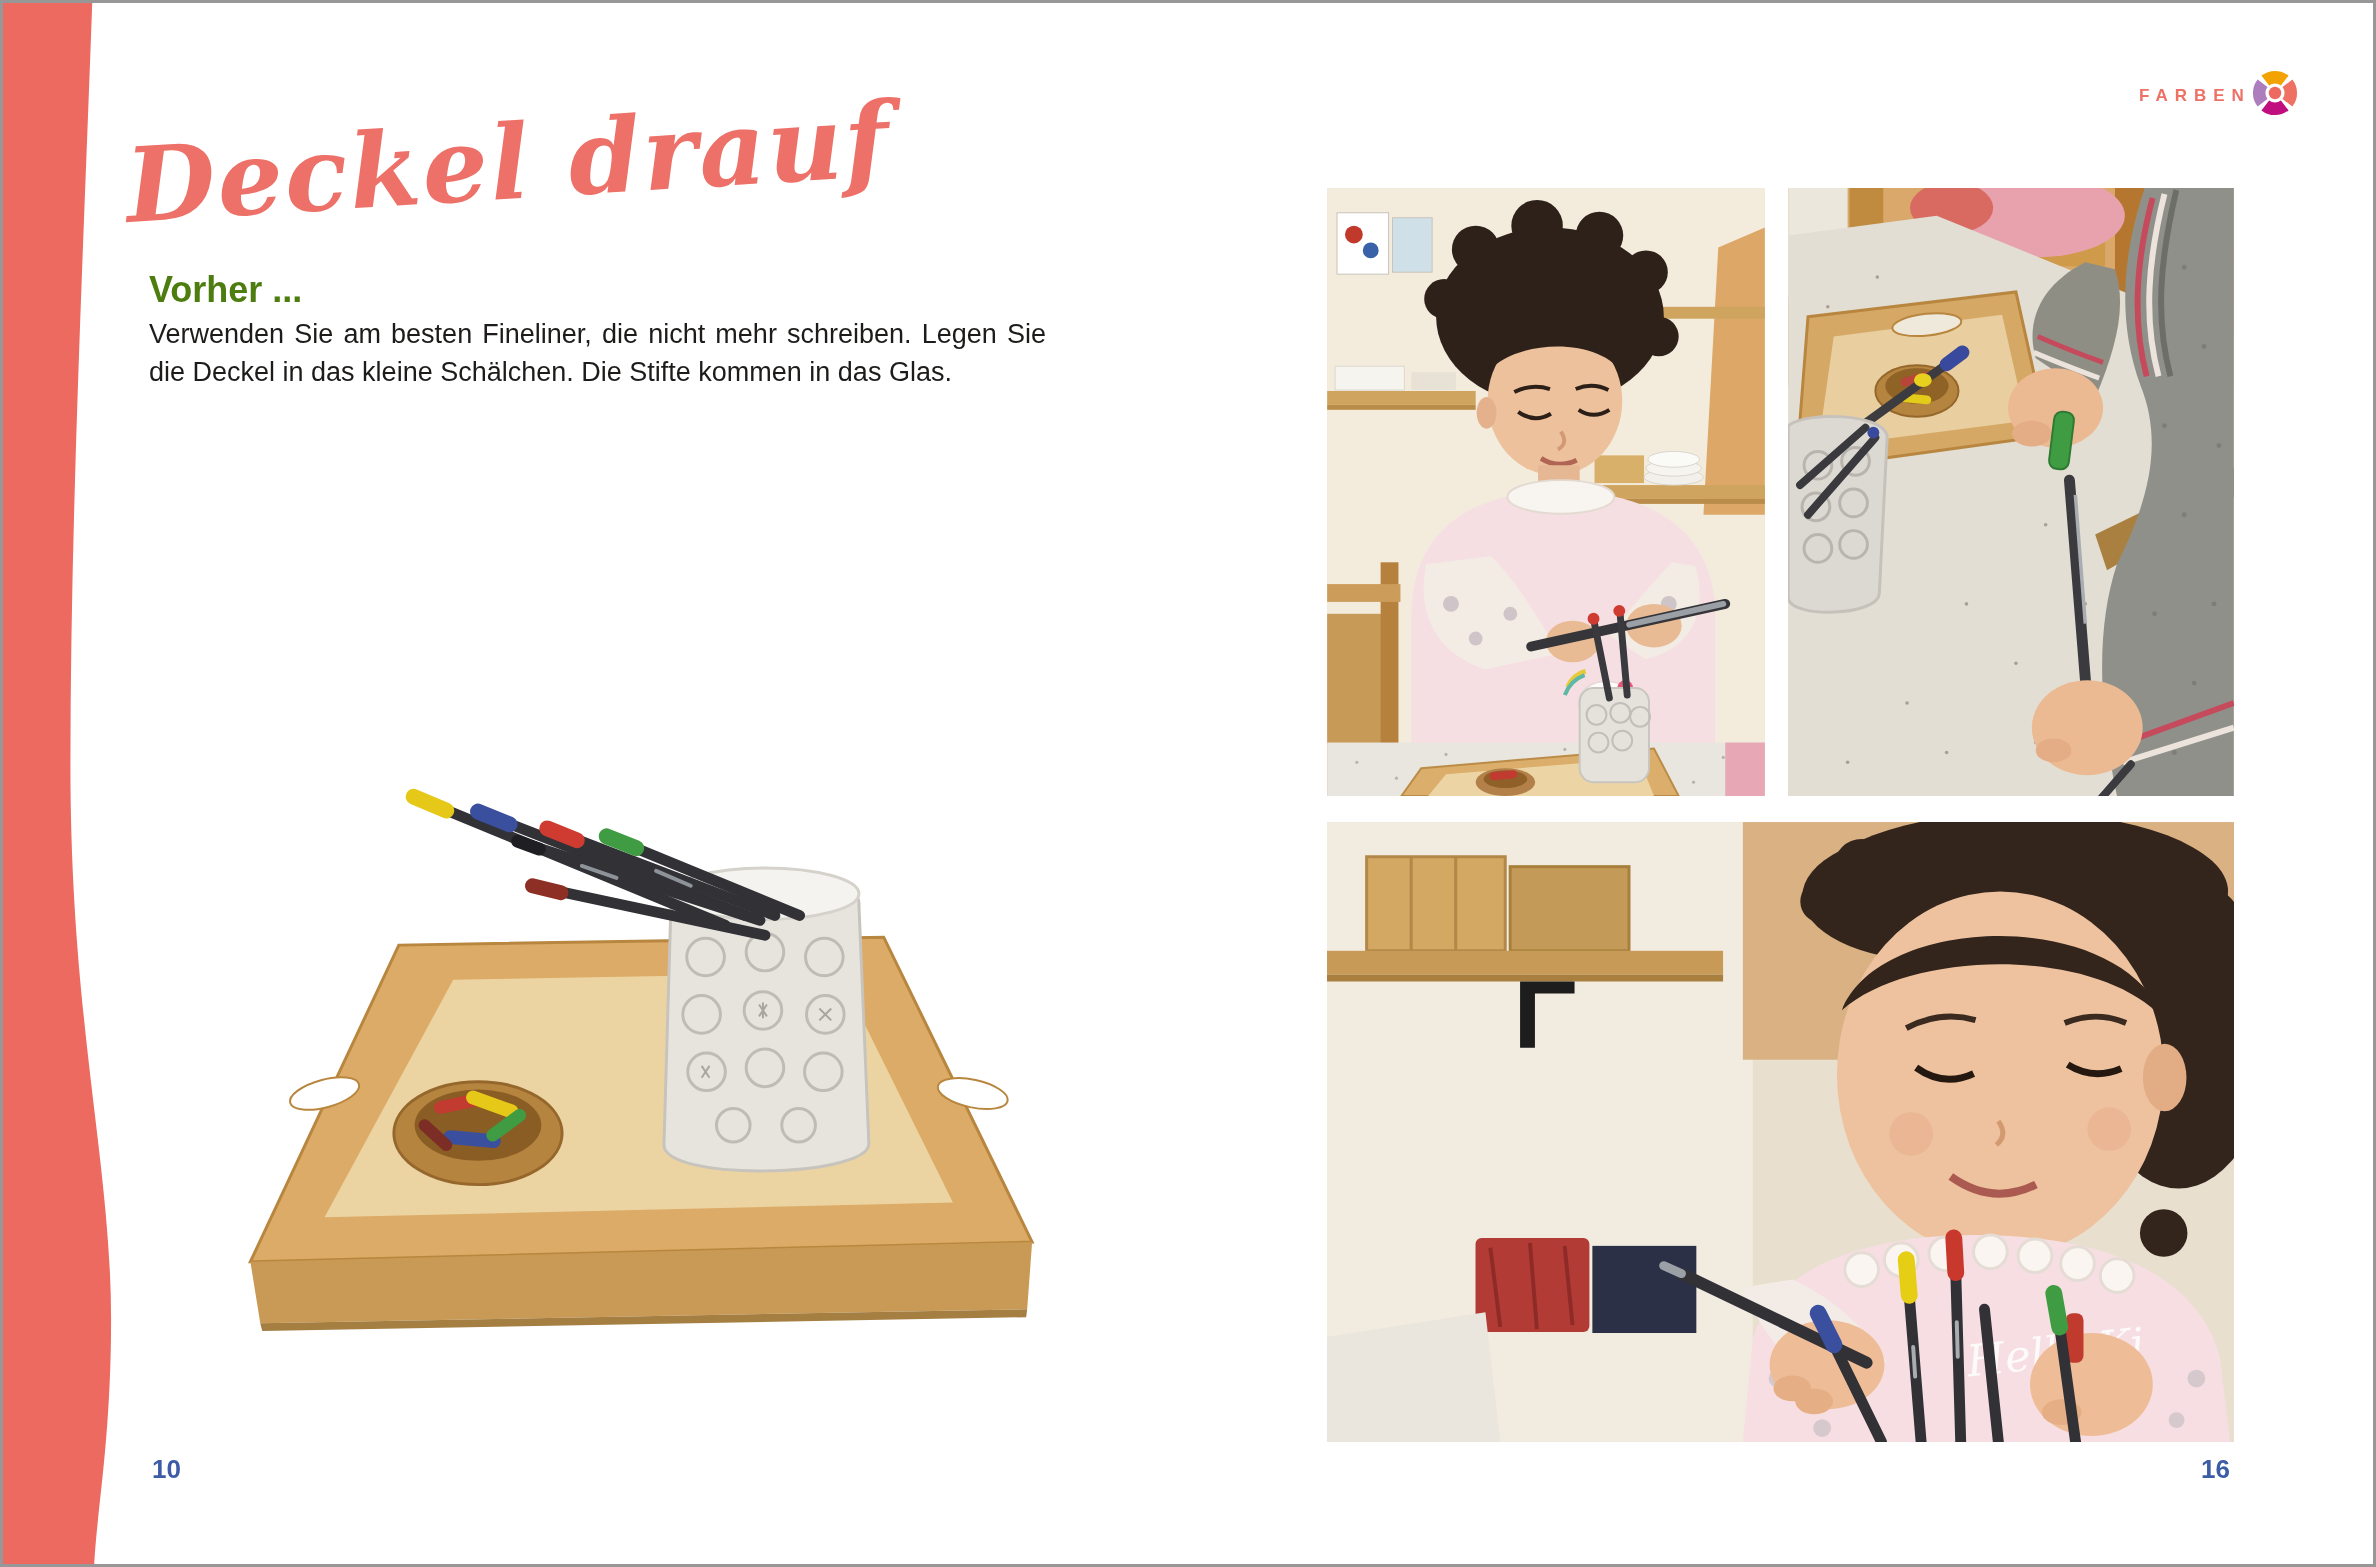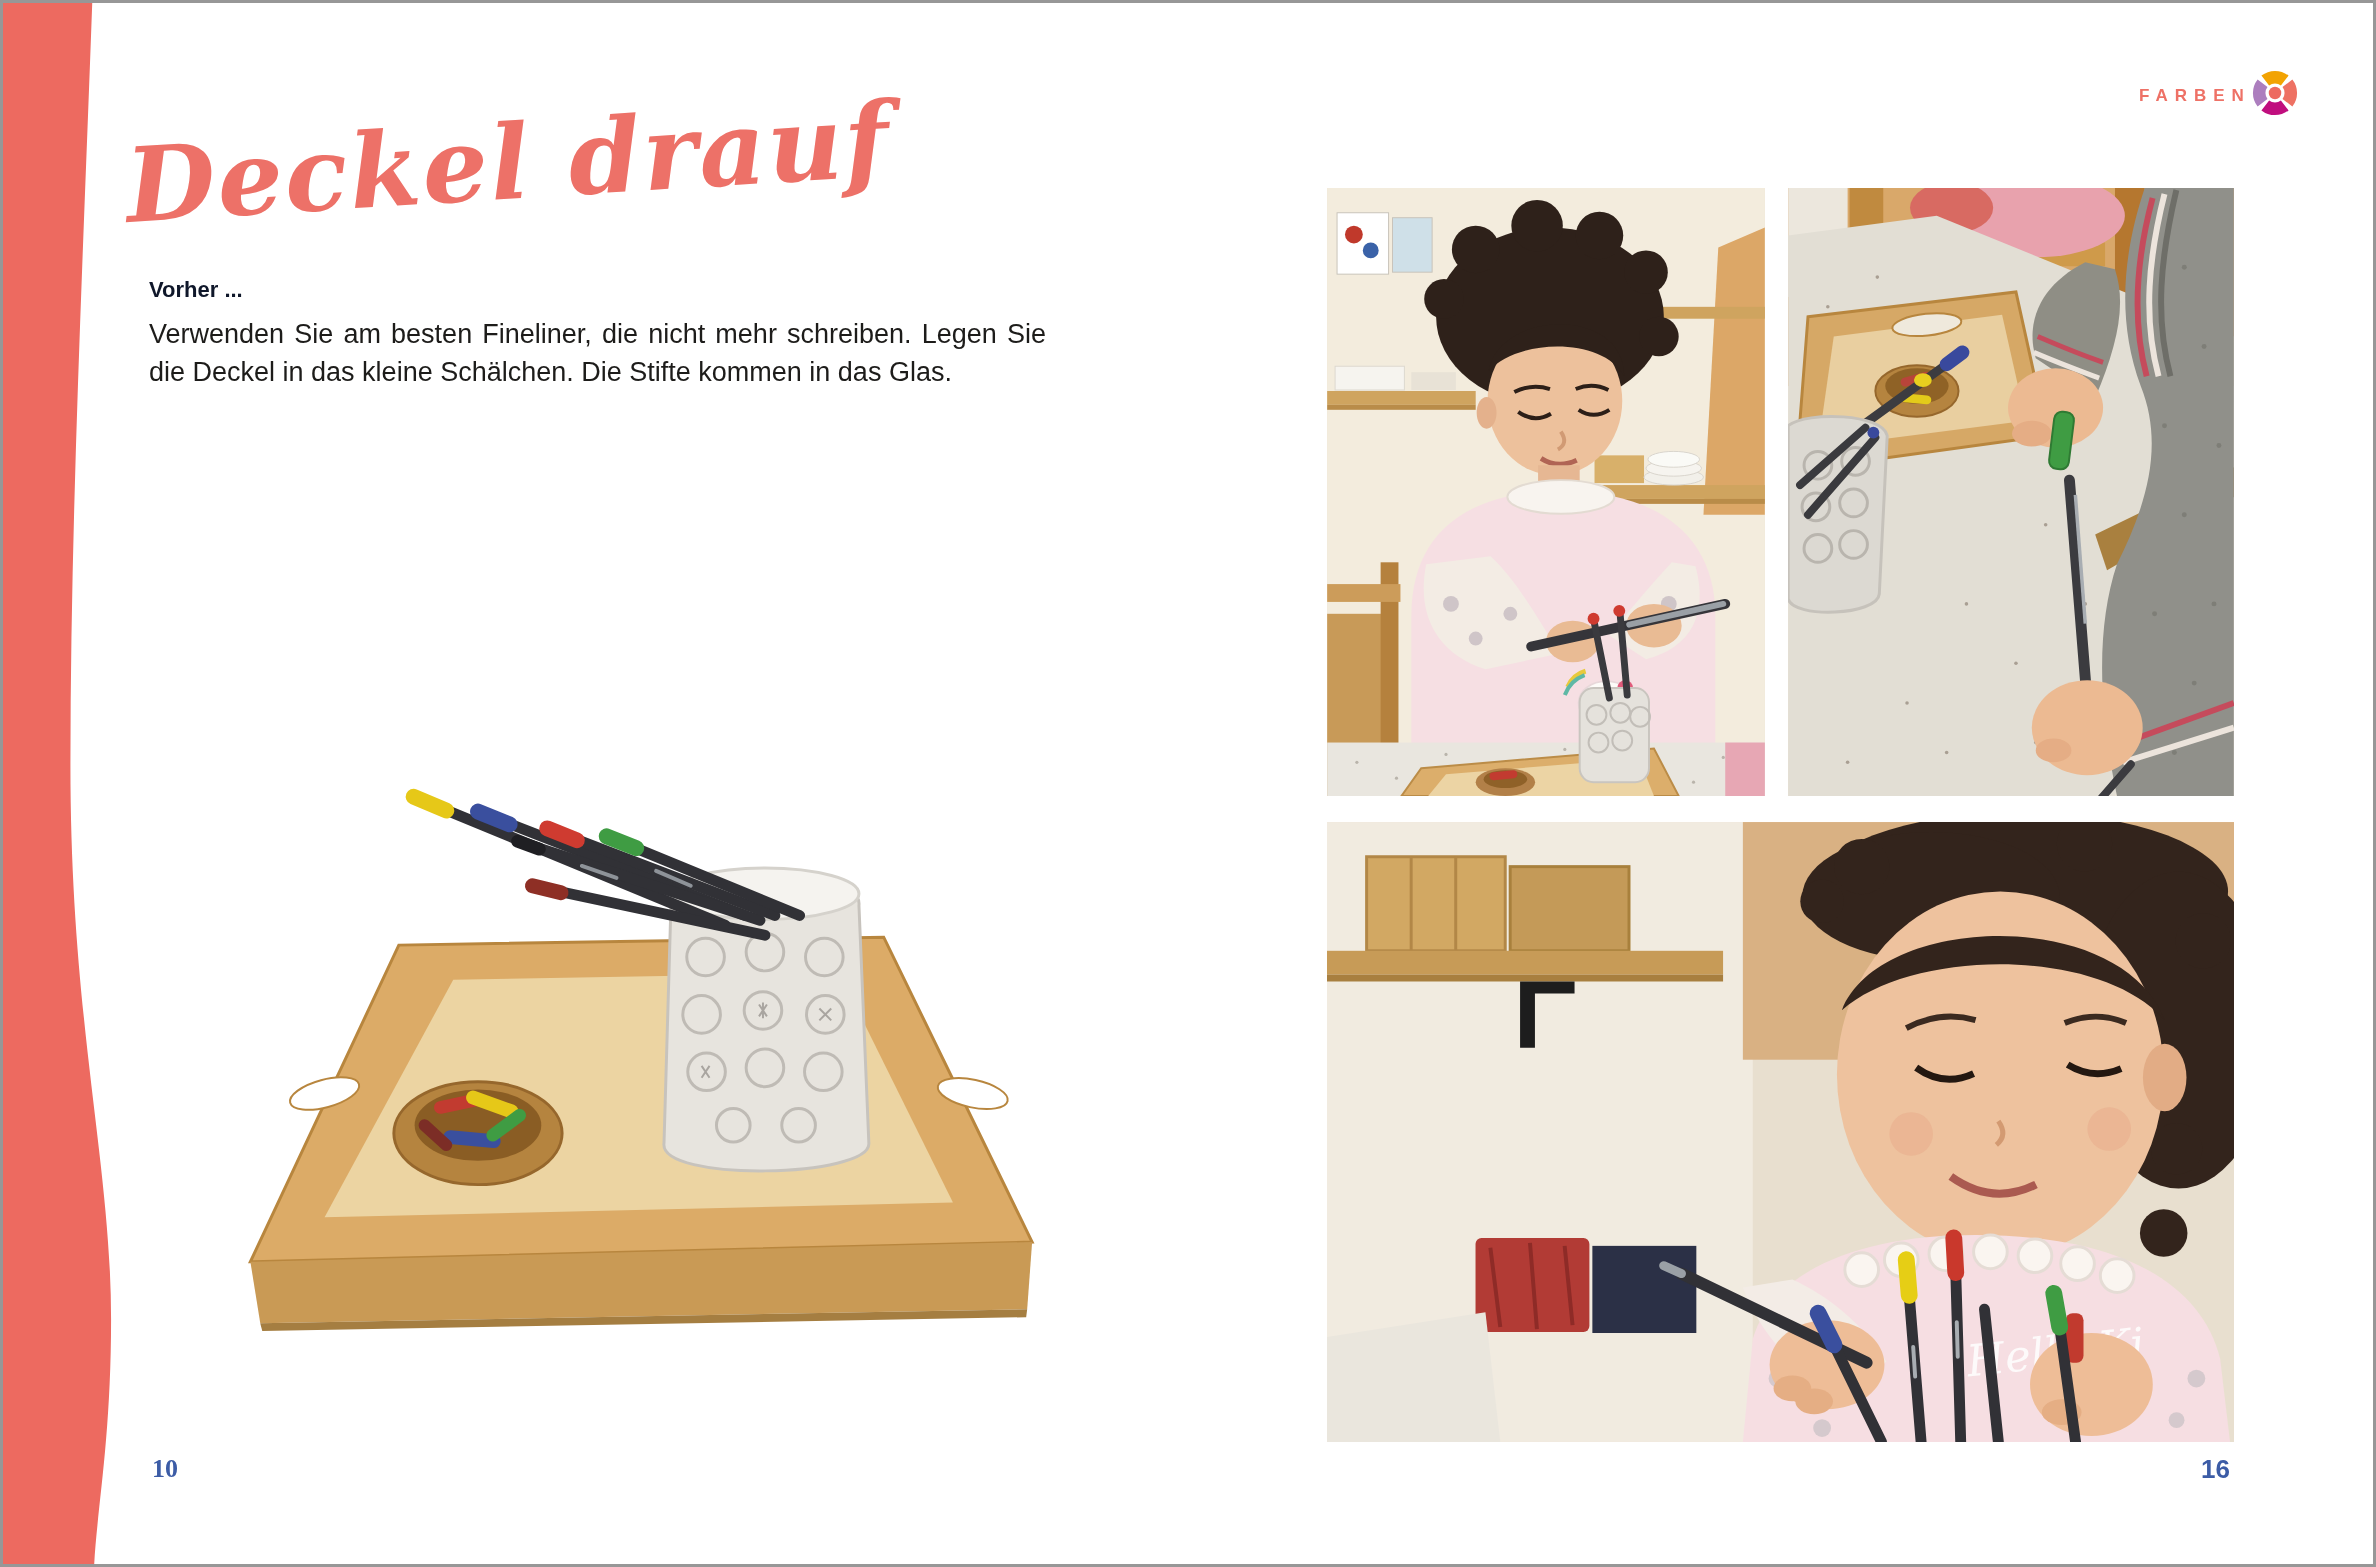--- a/index.html
+++ b/index.html
@@ -20,39 +20,39 @@
     position:absolute;left:146px;top:244px;width:897px;
     font-size:27px;line-height:38px;color:#1d1c1a;text-align:justify;
   }
   .text-col p{margin:0;}
   .diamond{
     display:inline-block;width:15px;height:15px;background:#ed6a60;
     transform:rotate(45deg);margin:0 16px 3px 4px;
   }
   .mat-label{font-weight:700;margin-right:9px;}
   h2.sec{
-    font-size:22px;line-height:34px;color:#0f172a;font-weight:700;
+    font-size:36px;line-height:34px;color:#4d7c0f;font-weight:700;
     margin:26px 0 8px;text-align:left;
   }
   
   figure{margin:0;}
   .tray-figure{position:absolute;left:188px;top:764px;width:853px;height:572px;}
   .photo{position:absolute;overflow:hidden;background:#ece4d6;}
   #ph1{left:1324px;top:185px;width:438px;height:608px;}
   #ph2{left:1785px;top:185px;width:446px;height:608px;}
   #ph3{left:1324px;top:819px;width:907px;height:620px;}
   .photo svg,.tray-figure svg,.spine svg{display:block;width:100%;height:100%;}
   
   .farben{
     position:absolute;left:2136px;top:83px;font-size:17px;font-weight:700;
     letter-spacing:7px;color:#ee7166;
   }
   .logo{position:absolute;left:2247px;top:65px;width:50px;height:50px;}
   .pageno{position:absolute;font-size:26px;font-weight:700;color:#3c5ca6;}
-  .pageno.left{left:149px;top:1451px;font-family:Liberation Serif, serif;}
+  .pageno.left{left:149px;top:1451px;}
   .pageno.right{left:2198px;top:1451px;}
 </style>
 </head>
 <body>
 
 <div class="spread">
 
   <div class="spine">
     <svg viewBox="0 0 118 1577" preserveAspectRatio="none">
       <path d="M0,0 L90,0 C81,250 68,520 68,770 C68,1030 109,1170 109,1330 C109,1450 95,1520 92,1577 L0,1577 Z" fill="#ed6a60"></path>

